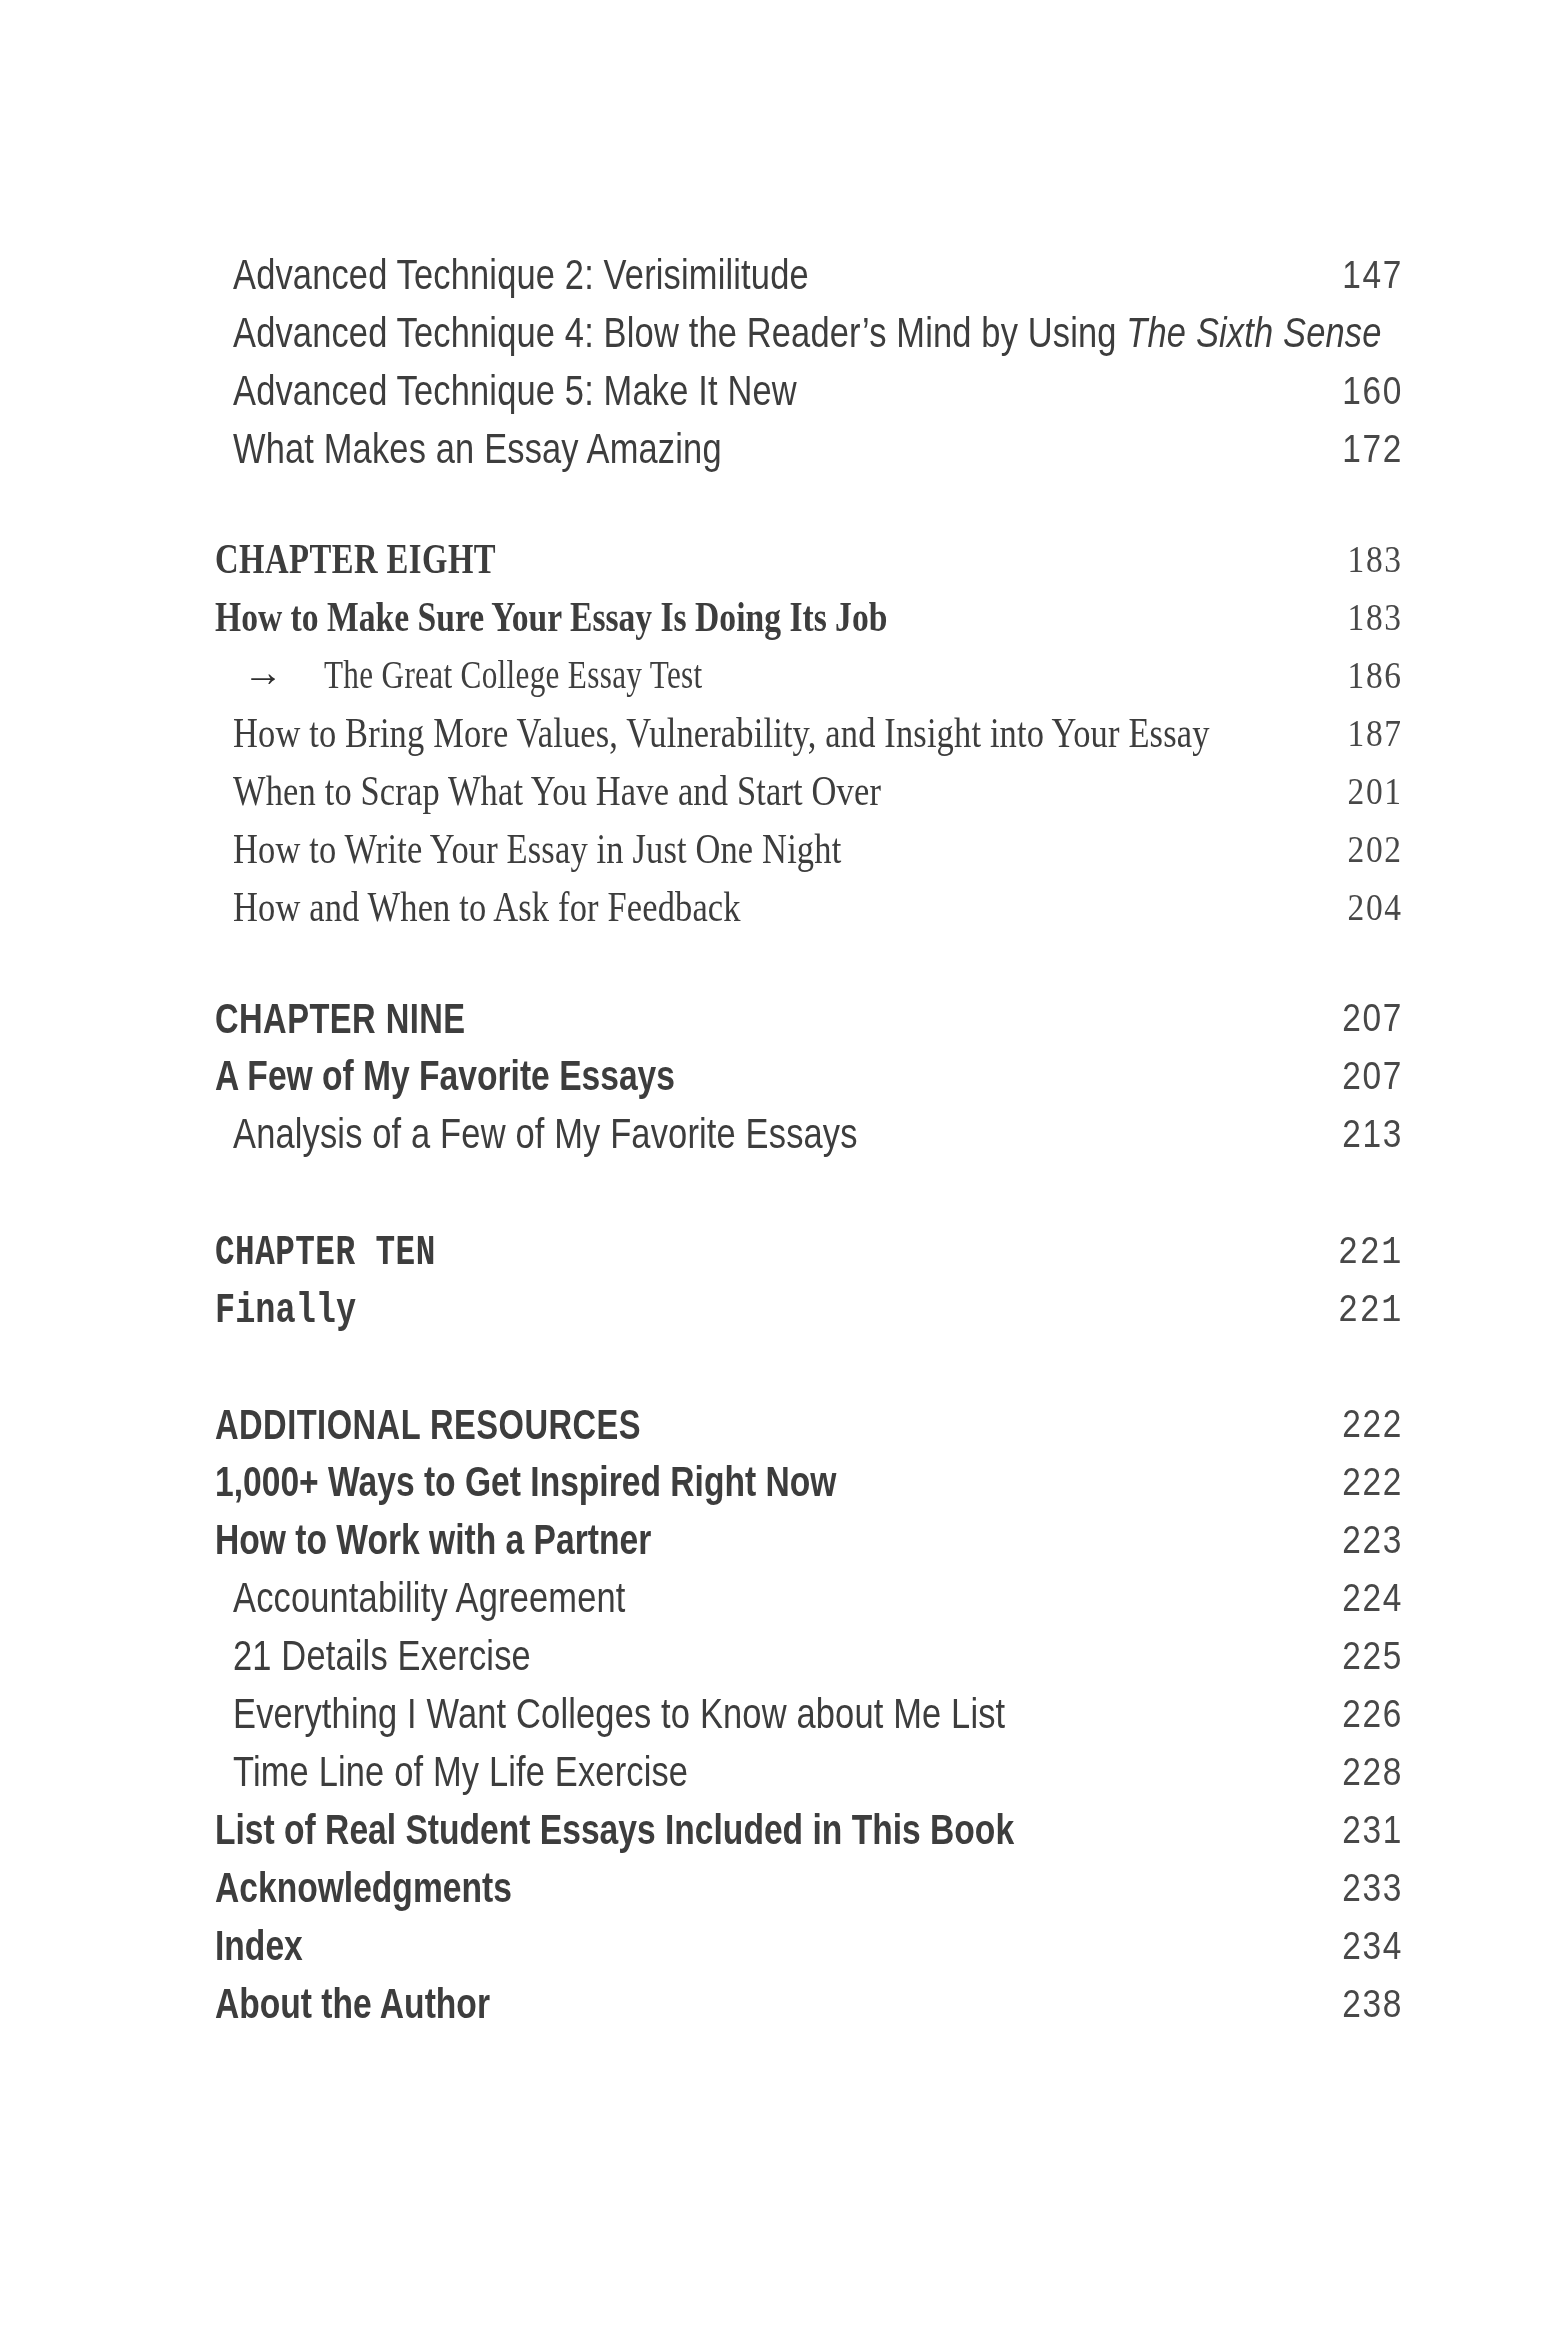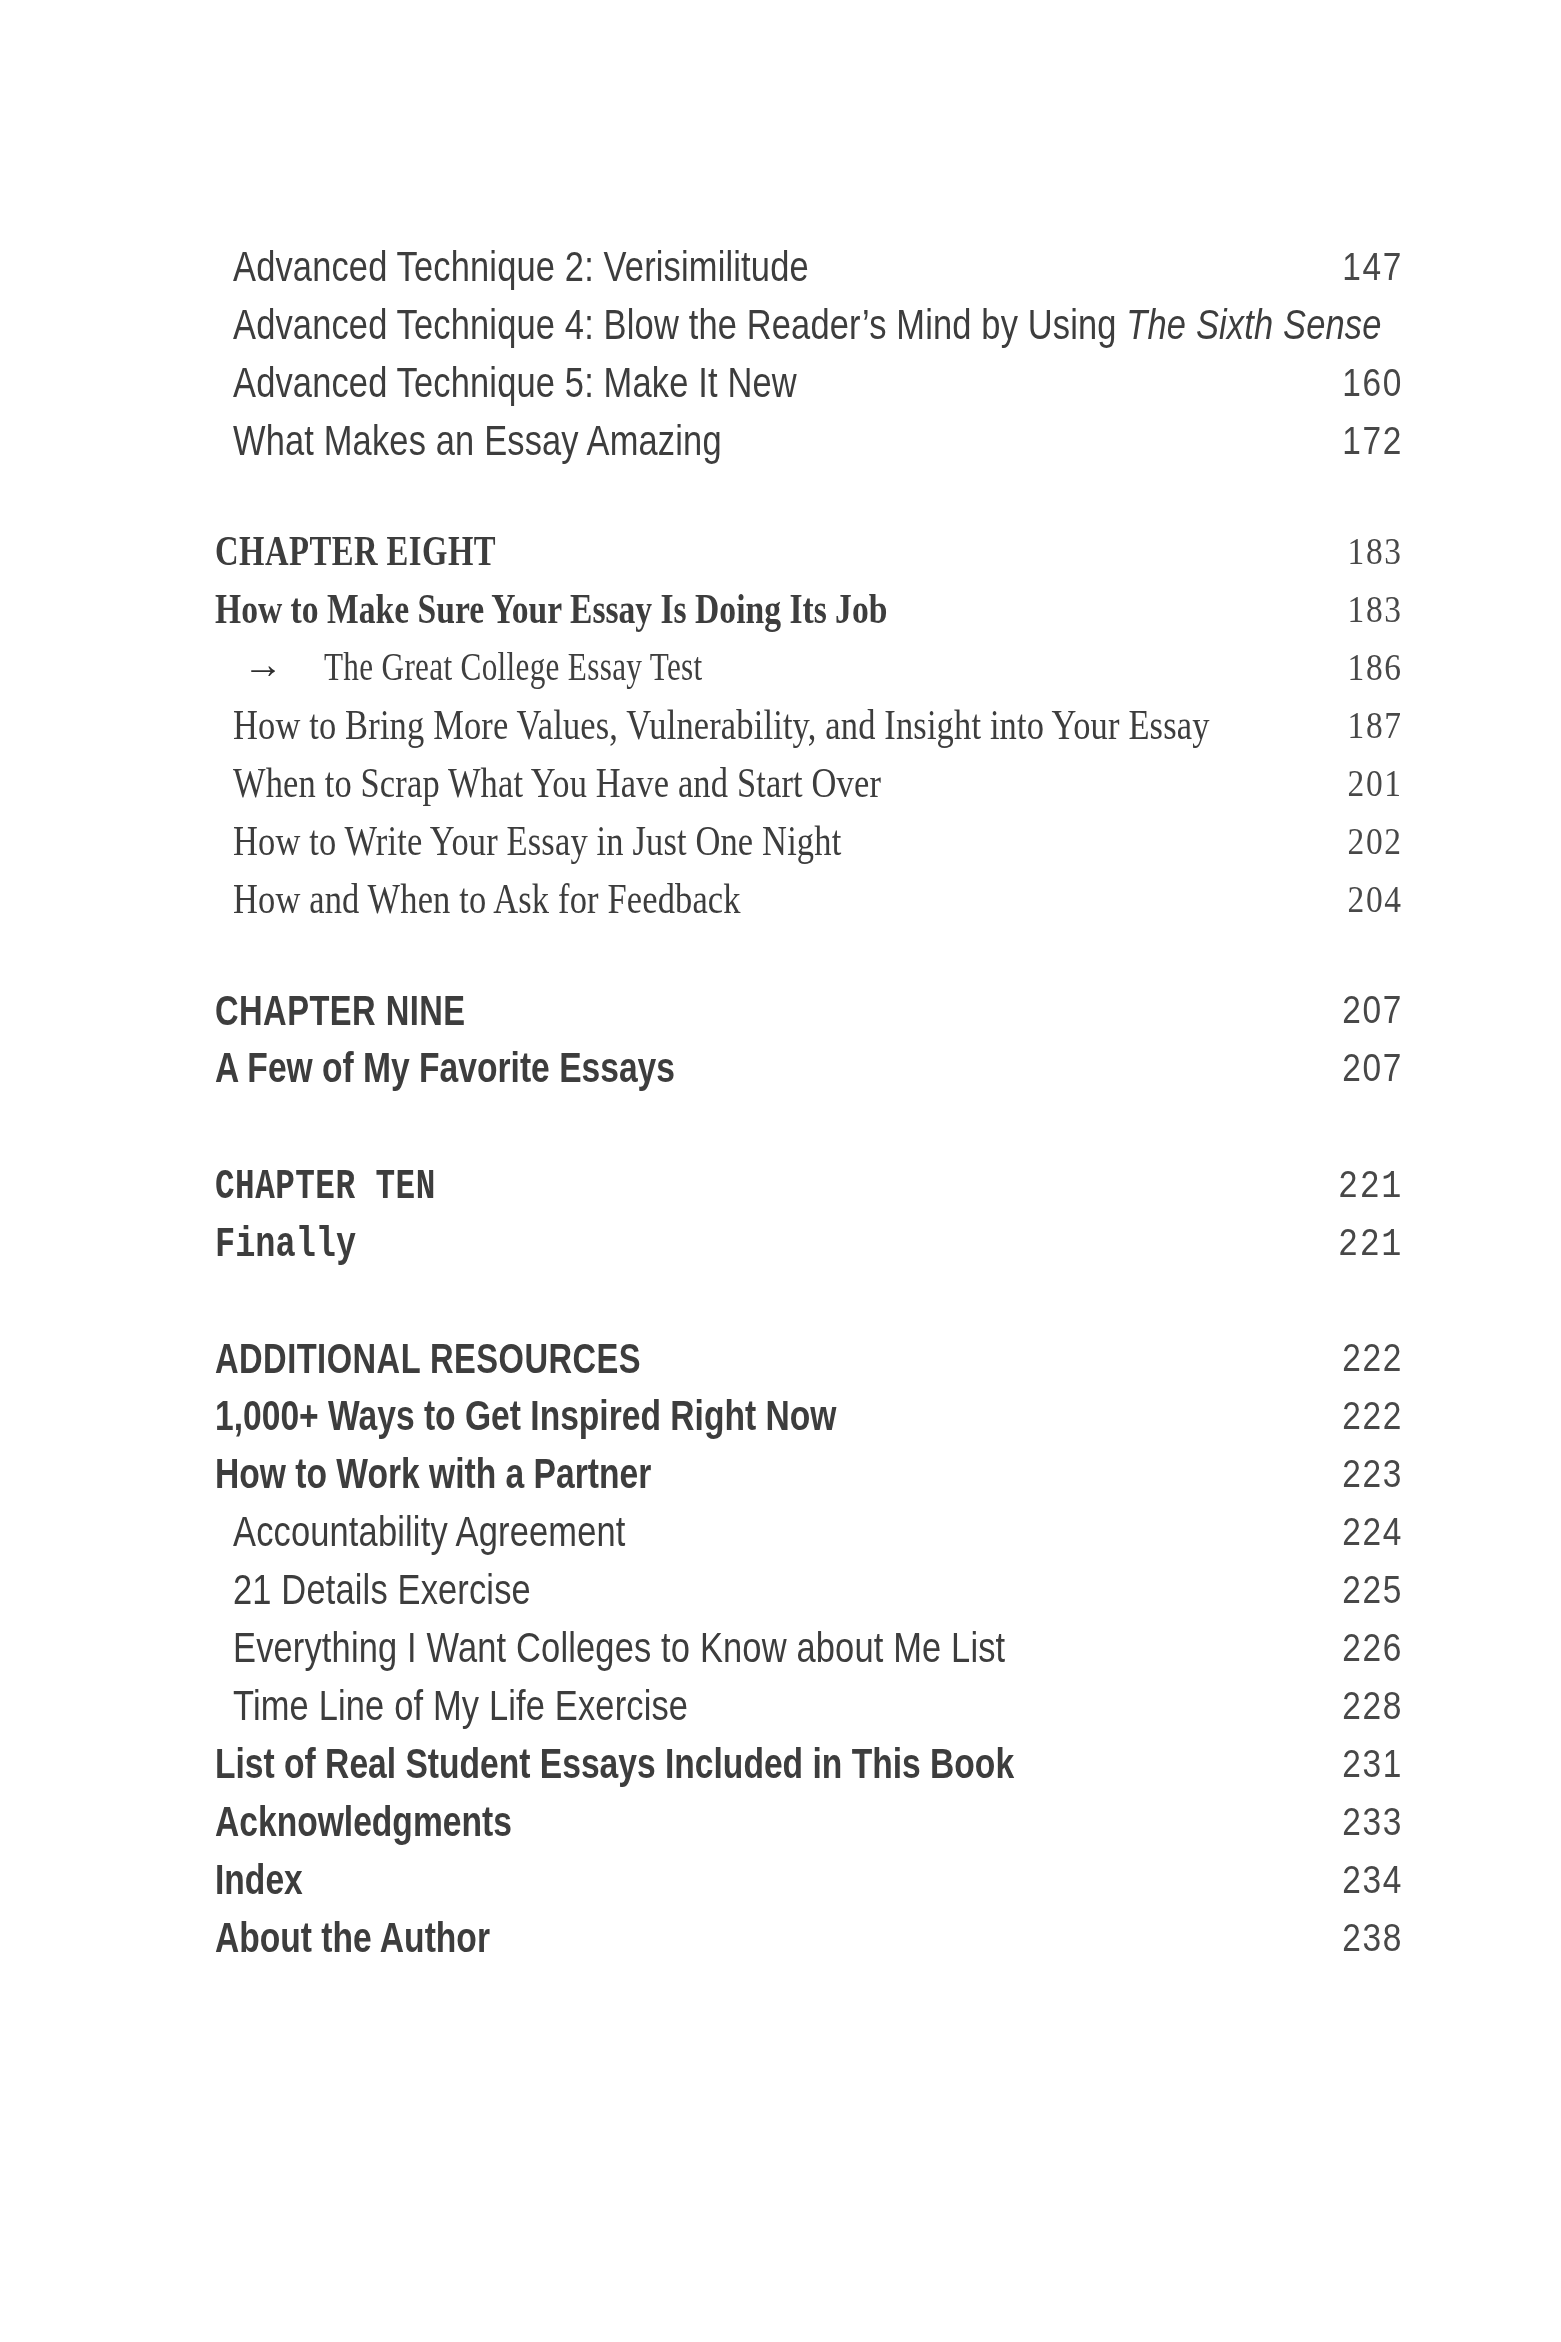--- a/index.html
+++ b/index.html
@@ -13,21 +13,21 @@
     height: 2342px;
     background: #ffffff;
     overflow: hidden;
     font-family: "Liberation Sans", "DejaVu Sans", sans-serif;
     color: #3d3d3d;
     -webkit-font-smoothing: antialiased;
   }
   .toc {
     position: absolute;
     left: 215px;
-    top: 238px;
+    top: 246px;
     width: 1188px; 
   }
   .section { position: relative; }
   .section:nth-child(2) { margin-top: 52px; font-family: Liberation Serif, serif; }
   .section:nth-child(3) { margin-top: 53px; }
   .section:nth-child(4) { margin-top: 61px; font-family: Liberation Mono, monospace; }
   .section:nth-child(5) { margin-top: 55px; }
 
   .row {
     position: relative;
@@ -144,20 +144,24 @@
       </div>
       <div class="section">
         <div class="row chapter">
           <span class="label">CHAPTER NINE</span>
           <span class="num">207</span>
         </div>
         <div class="row bold">
           <span class="label">A Few of My Favorite Essays</span>
           <span class="num">207</span>
         </div>
+        <div class="row regular">
+          <span class="label">Analysis of a Few of My Favorite Essays</span>
+          <span class="num">213</span>
+        </div>
       </div>
       <div class="section">
         <div class="row chapter">
           <span class="label">CHAPTER TEN</span>
           <span class="num">221</span>
         </div>
         <div class="row bold">
           <span class="label">Finally</span>
           <span class="num">221</span>
         </div>

